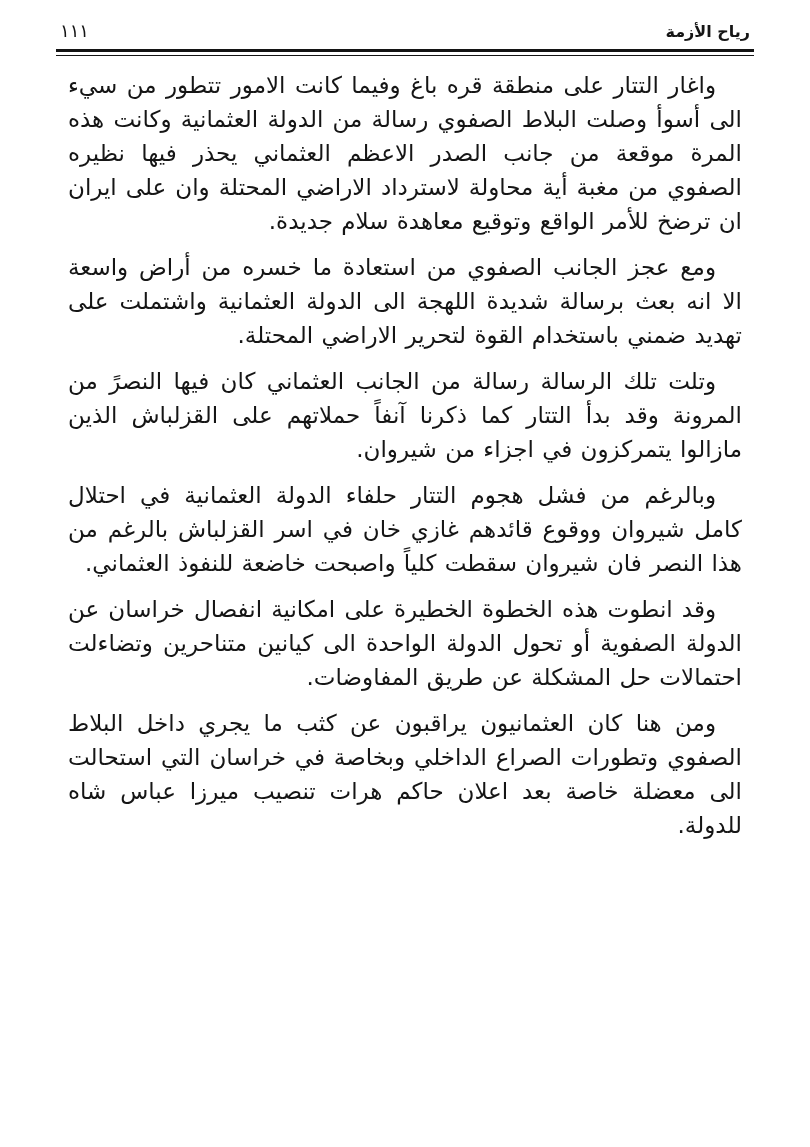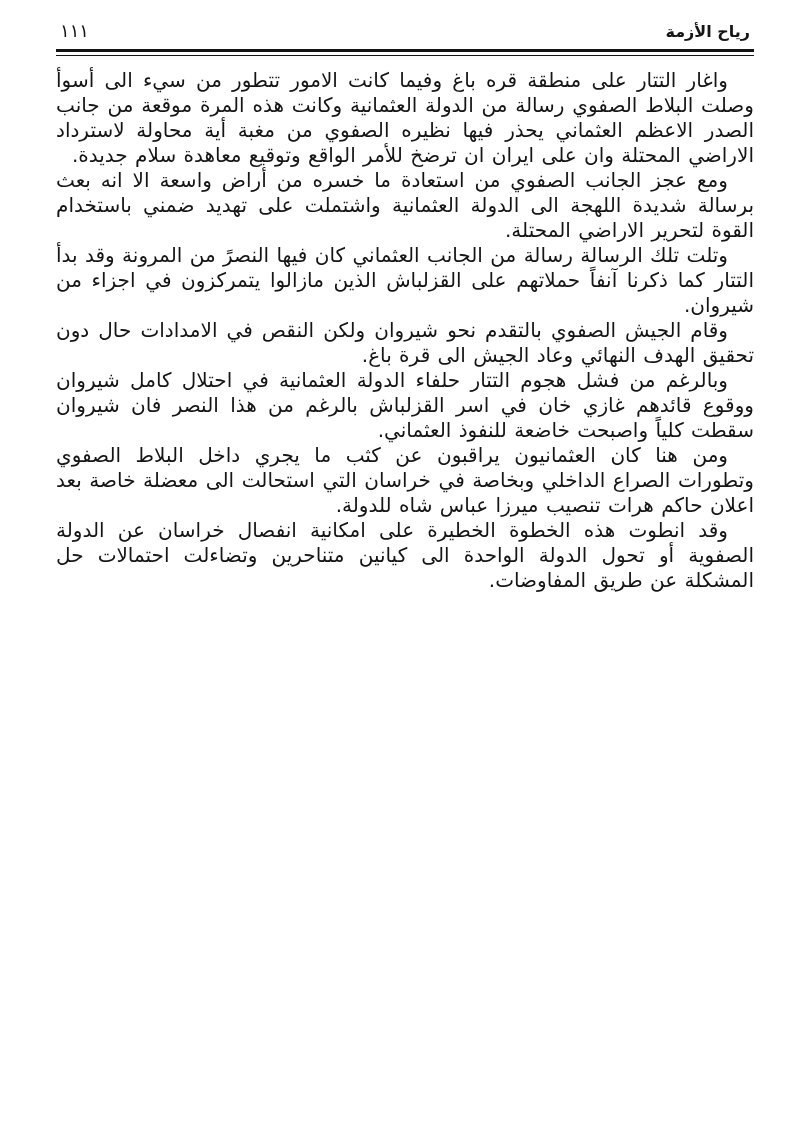--- a/index.html
+++ b/index.html
@@ -41,40 +41,39 @@
   .rule {
     height: 3px;
     border-top: 3px solid #141414;
     border-bottom: 1px solid #141414;
     margin: 0 0 12px 0;
   }
   .body-text {
     margin-top: 4px;
   }
   .body-text p {
-    margin: 0;
-    font-size: 20px;
-    line-height: 25px;
+    margin: 12px;
+    font-size: 23px;
+    line-height: 34px;
     text-align: justify;
     text-justify: inter-word;
     text-indent: 26px;
     word-spacing: 1px;
   }
 </style>
 </head>
 <body>
 
 <div class="page">
   <div class="header">
     <span class="book-title">رياح الأزمة</span>
     <span class="page-number">١١١</span>
   </div>
   <div class="rule"></div>
   <div class="body-text">
     <p>واغار التتار على منطقة قره باغ وفيما كانت الامور تتطور من سيء الى أسوأ وصلت البلاط الصفوي رسالة من الدولة العثمانية وكانت هذه المرة موقعة من جانب الصدر الاعظم العثماني يحذر فيها نظيره الصفوي من مغبة أية محاولة لاسترداد الاراضي المحتلة وان على ايران ان ترضخ للأمر الواقع وتوقيع معاهدة سلام جديدة.</p>
     <p>ومع عجز الجانب الصفوي من استعادة ما خسره من أراض واسعة الا انه بعث برسالة شديدة اللهجة الى الدولة العثمانية واشتملت على تهديد ضمني باستخدام القوة لتحرير الاراضي المحتلة.</p>
     <p>وتلت تلك الرسالة رسالة من الجانب العثماني كان فيها النصرً من المرونة وقد بدأ التتار كما ذكرنا آنفاً حملاتهم على القزلباش الذين مازالوا يتمركزون في اجزاء من شيروان.</p>
-    <p>وقام الجيش الصفوي بالتقدم نحو شيروان ولكن النقص في الامدادات حال دون تحقيق الهدف النهائي وعاد الجيش الى قرة باغ.</p>
     <p>وبالرغم من فشل هجوم التتار حلفاء الدولة العثمانية في احتلال كامل شيروان ووقوع قائدهم غازي خان في اسر القزلباش بالرغم من هذا النصر فان شيروان سقطت كلياً واصبحت خاضعة للنفوذ العثماني.</p>
+    <p>وقد انطوت هذه الخطوة الخطيرة على امكانية انفصال خراسان عن الدولة الصفوية أو تحول الدولة الواحدة الى كيانين متناحرين وتضاءلت احتمالات حل المشكلة عن طريق المفاوضات.</p>
     <p>ومن هنا كان العثمانيون يراقبون عن كثب ما يجري داخل البلاط الصفوي وتطورات الصراع الداخلي وبخاصة في خراسان التي استحالت الى معضلة خاصة بعد اعلان حاكم هرات تنصيب ميرزا عباس شاه للدولة.</p>
-    <p>وقد انطوت هذه الخطوة الخطيرة على امكانية انفصال خراسان عن الدولة الصفوية أو تحول الدولة الواحدة الى كيانين متناحرين وتضاءلت احتمالات حل المشكلة عن طريق المفاوضات.</p>
   </div>
 </div>
 
 </body></html>

